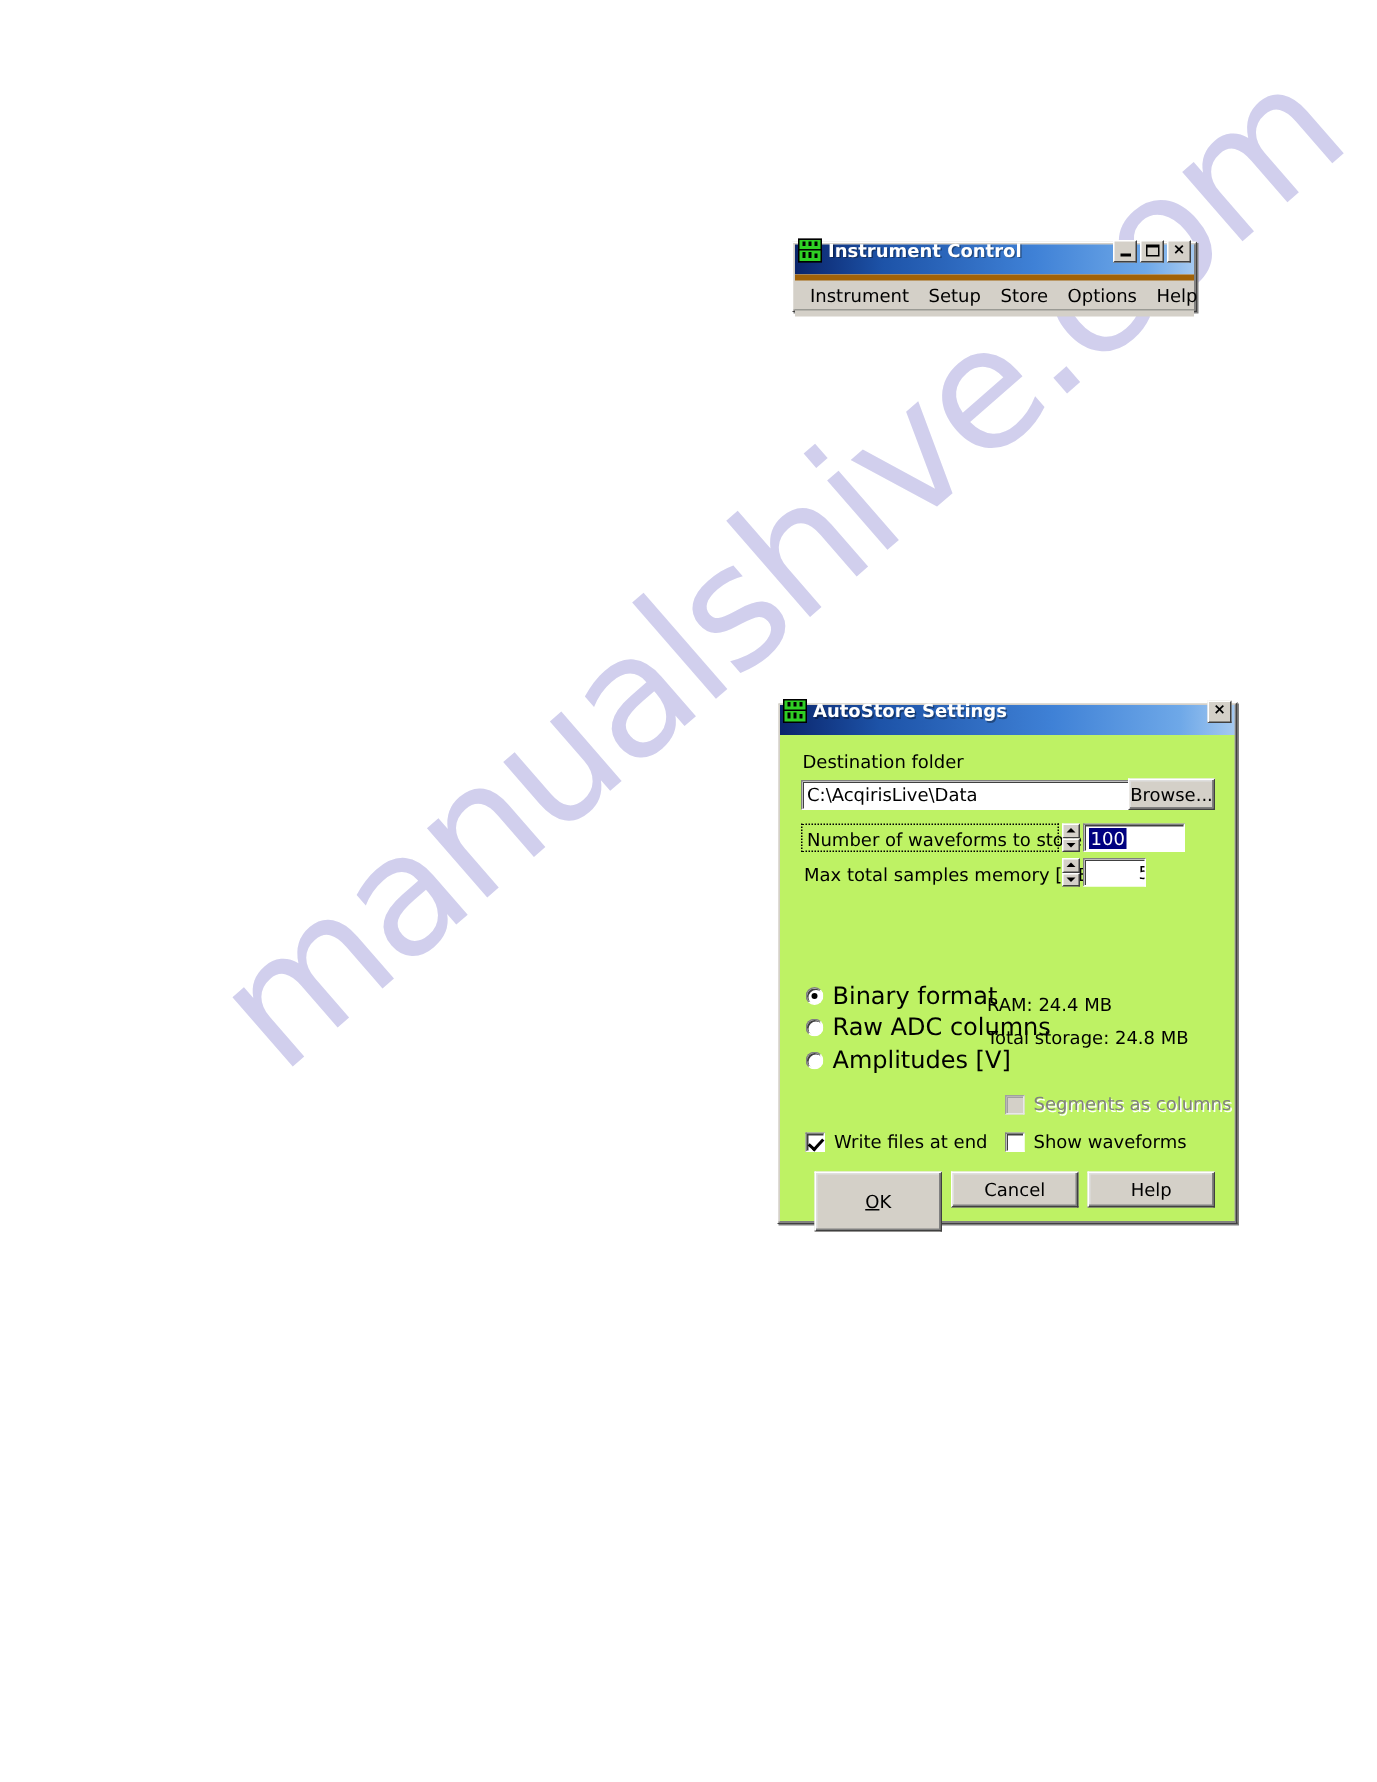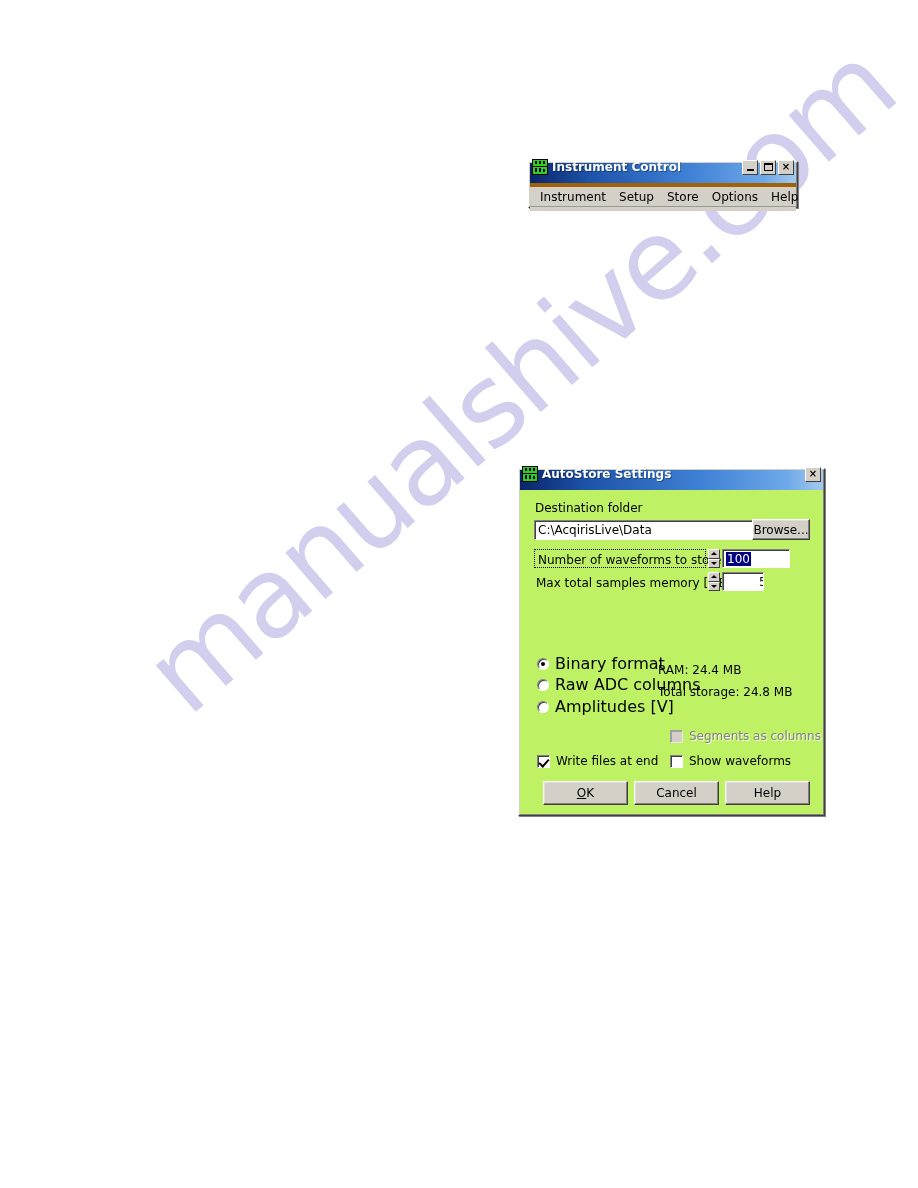--- a/index.html
+++ b/index.html
@@ -464,21 +464,21 @@
       </div>
       <div class="check-row" style="left:150px; top:264px;">
         <span class="check-mark"></span>
         <span>Show waveforms</span>
       </div>
       <div class="check-row" style="left:17px; top:264px;">
         <span class="check-mark on"></span>
         <span>Write files at end</span>
       </div>
 
-      <div class="btn" style="left:23px; top:291px; width:85px; height:24px;">
+      <div class="btn" style="left:23px; top:291px; width:85px; height:40px;">
         <span><u>O</u><span>K</span></span>
       </div>
       <div class="btn" style="left:114px; top:291px; width:85px; height:24px;">Cancel</div>
       <div class="btn" style="left:205px; top:291px; width:85px; height:24px;">Help</div>
 
     </div>
   </div>
 </div>
 
 </body></html>

